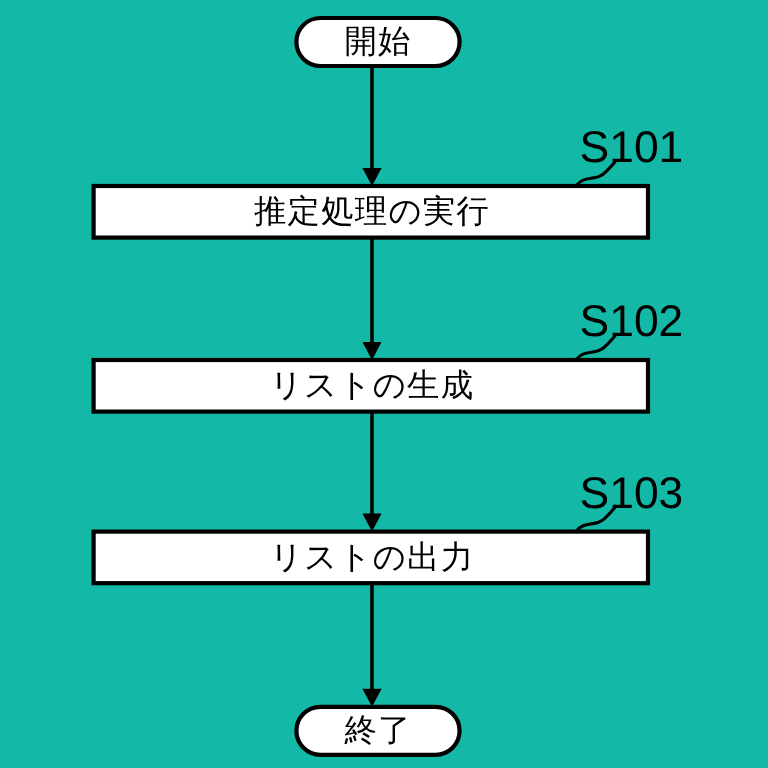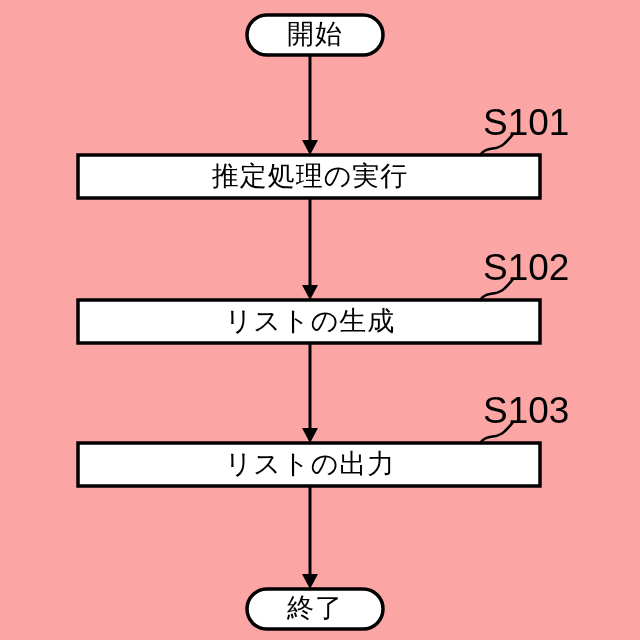--- a/index.html
+++ b/index.html
@@ -4,21 +4,21 @@
 <style>
   html, body {
     margin: 0;
     padding: 0;
     background: #ffffff;
   }
   #canvas {
     position: relative;
     width: 640px;
     height: 640px;
-    background: #fca5a5;
+    background: #14b8a6;
     font-family: "Liberation Sans", "DejaVu Sans", sans-serif;
     overflow: hidden;
   }
   #flow-svg {
     position: absolute;
     left: 0;
     top: 0;
     width: 640px;
     height: 640px;
   }

